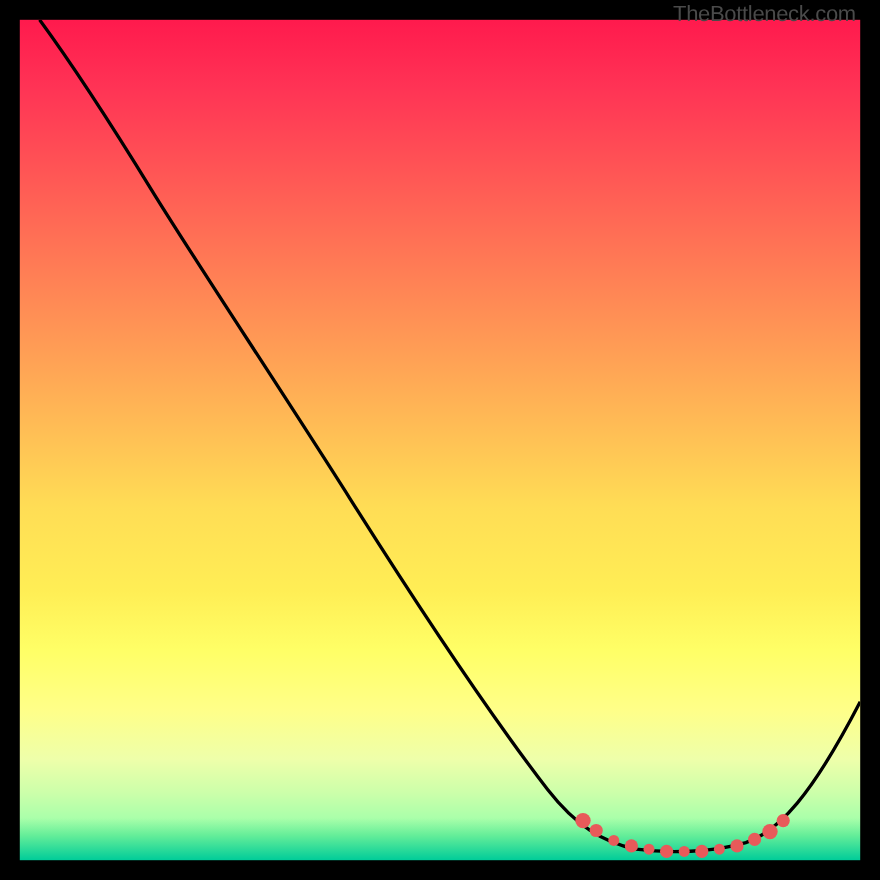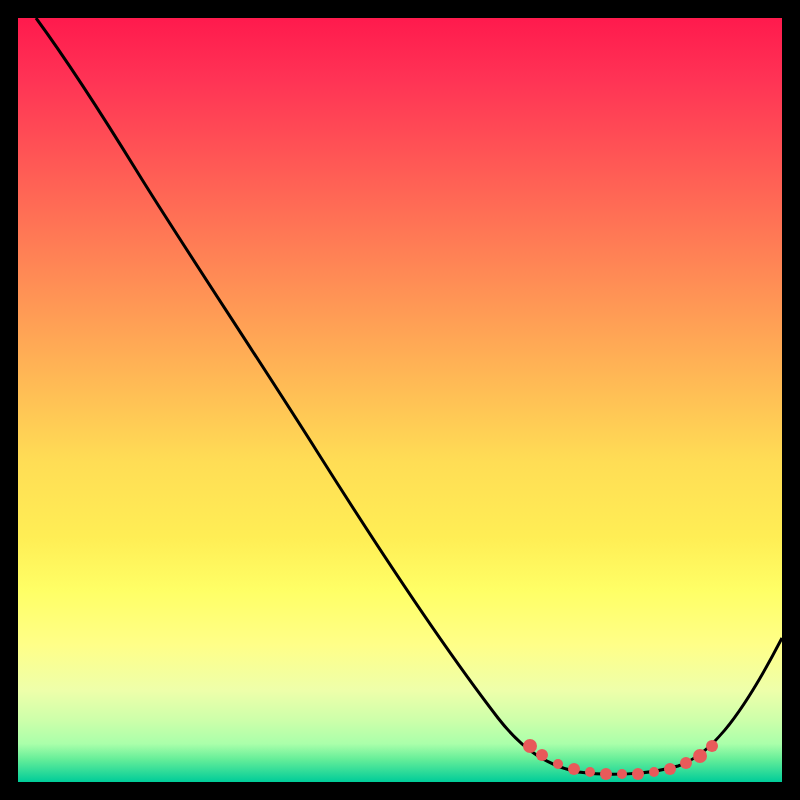--- a/index.html
+++ b/index.html
@@ -76,13 +76,14 @@
         <circle cx="604" cy="756" r="5" fill="#e85a5a"></circle>
         <circle cx="620" cy="756" r="6" fill="#e85a5a"></circle>
         <circle cx="636" cy="754" r="5" fill="#e85a5a"></circle>
         <circle cx="652" cy="751" r="6" fill="#e85a5a"></circle>
         <circle cx="668" cy="745" r="6" fill="#e85a5a"></circle>
         <circle cx="682" cy="738" r="7" fill="#e85a5a"></circle>
         <circle cx="694" cy="728" r="6" fill="#e85a5a"></circle>
       </g>
     </svg>
   </div>
+  <div class="watermark">TheBottleneck.com</div>
 </div>
 
 </body></html>

